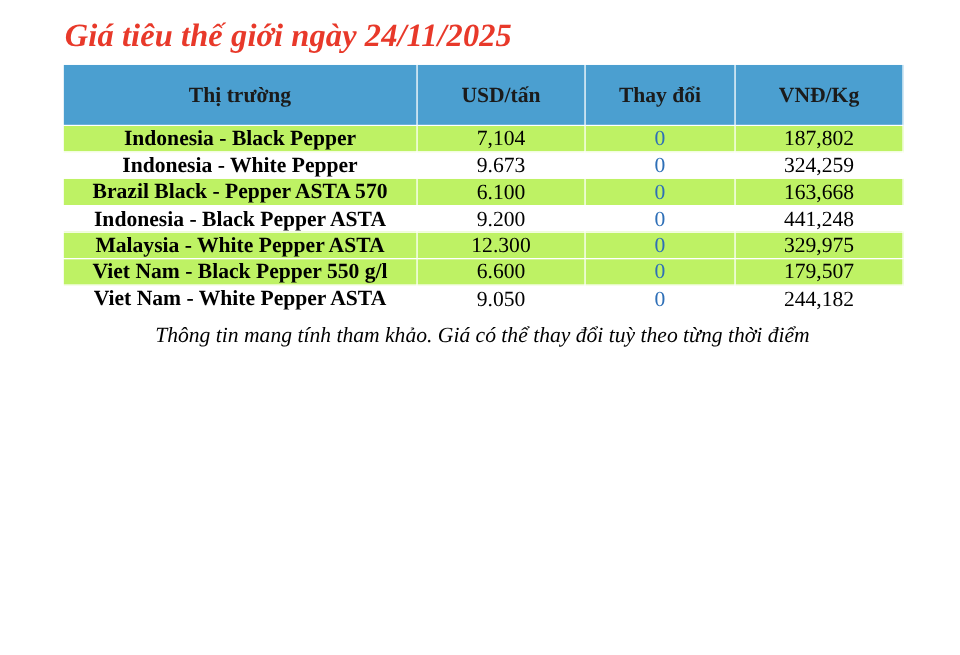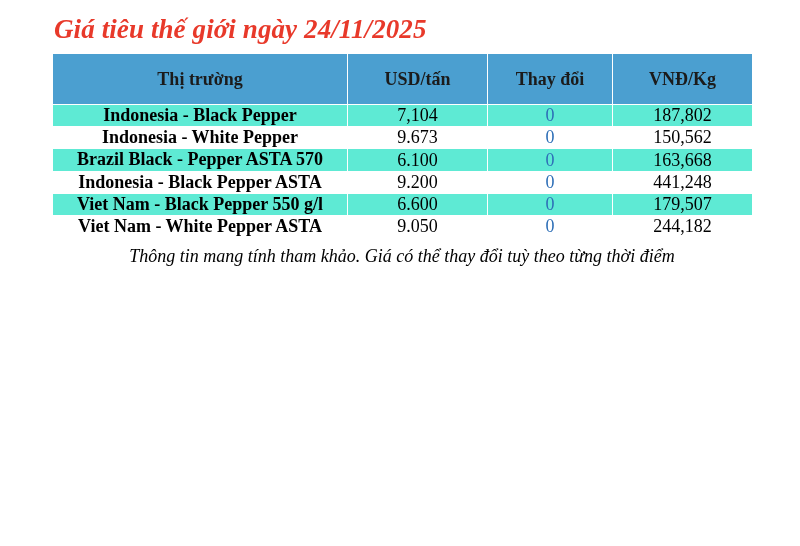--- a/index.html
+++ b/index.html
@@ -56,21 +56,21 @@
   thead tr.header-row th {
     border-bottom: 1px solid #ffffff;
   }
   tbody td {
     font-size: 18px;
     vertical-align: middle;
     background: #ffffff;
     border: 1px solid #9fd0e8;
   }
   tbody tr.alt td {
-    background: #5eead4;
+    background: #bef264;
   }
   td.market {
     font-weight: bold;
     text-align: center;
     padding: 6px 8px;
     line-height: 1.18;
   }
   td.usd, td.vnd {
     text-align: center;
     padding: 6px 4px;
@@ -121,33 +121,39 @@
         <tr class="alt">
           <td class="market">Indonesia - Black Pepper</td>
           <td class="usd">7,104</td>
           <td class="change">0</td>
           <td class="vnd">187,802</td>
         </tr>
         <tr>
           <td class="market">Indonesia - White Pepper</td>
           <td class="usd">9.673</td>
           <td class="change">0</td>
-          <td class="vnd">150,562</td>
+          <td class="vnd">324,259</td>
         </tr>
         <tr class="alt">
           <td class="market">Brazil Black - Pepper ASTA 570</td>
           <td class="usd">6.100</td>
           <td class="change">0</td>
           <td class="vnd">163,668</td>
         </tr>
         <tr>
           <td class="market">Indonesia - Black Pepper ASTA</td>
           <td class="usd">9.200</td>
           <td class="change">0</td>
           <td class="vnd">441,248</td>
+        </tr>
+        <tr class="alt">
+          <td class="market">Malaysia - White Pepper ASTA</td>
+          <td class="usd">12.300</td>
+          <td class="change">0</td>
+          <td class="vnd">329,975</td>
         </tr>
         <tr class="alt">
           <td class="market">Viet Nam - Black Pepper 550 g/l</td>
           <td class="usd">6.600</td>
           <td class="change">0</td>
           <td class="vnd">179,507</td>
         </tr>
         <tr>
           <td class="market">Viet Nam - White Pepper ASTA</td>
           <td class="usd">9.050</td>

